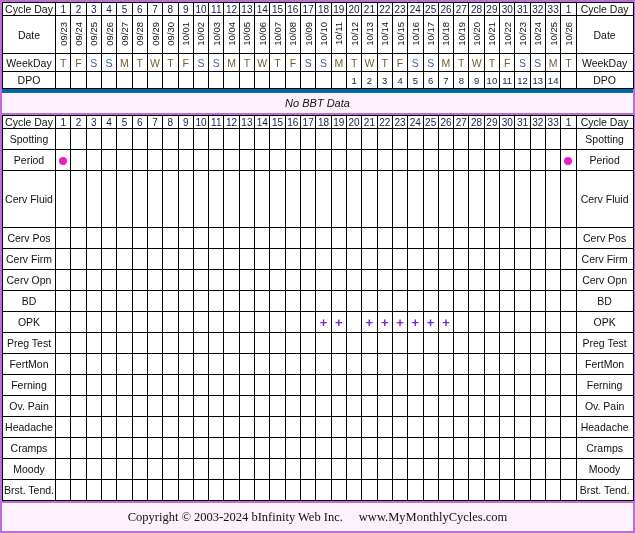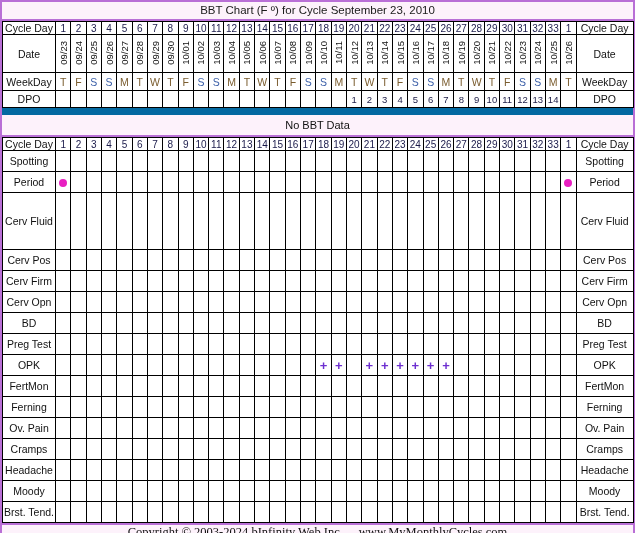--- a/index.html
+++ b/index.html
@@ -72,22 +72,23 @@
     height:17px;
   }
   td.wday.we{color:#3b5fa8;}
   td.wday.wd{color:#7a5c2e;}
   td.dpo{height:16px;font-size:9.5px;color:#20204a;background:#ffffff;}
   
   #nobbt{
     height:20px;line-height:20px;
     text-align:center;font-size:11px;color:#111;
     background:#fdf2fb;
-    border-top:7px solid #0369a1;
+    border-top:4px solid #0369a1;
     border-bottom:2px solid #b96fd6;
+    font-style:italic;
   }
   
   .dot{
     display:inline-block;
     width:8px;height:8px;border-radius:50%;
     background:#e81fc1;
     vertical-align:middle;
   }
   .plus{
     display:inline-block;
@@ -106,21 +107,20 @@
     font-family:"Liberation Serif", serif;
     font-size:12.5px;color:#111;
   }
   #footer .gap{display:inline-block;width:16px;}
 </style>
 </head>
 <body>
 
 <div id="chart-frame">
 
-  <div id="chart-title">BBT Chart (F º) for Cycle September 23, 2010</div>
 
   <table class="grid" id="top-table">
     <colgroup id="cg-top">
         <col style="width:53px">
         <col style="width:15.323529411764707px">
         <col style="width:15.323529411764707px">
         <col style="width:15.323529411764707px">
         <col style="width:15.323529411764707px">
         <col style="width:15.323529411764707px">
         <col style="width:15.323529411764707px">
@@ -650,58 +650,20 @@
           <td style="height: 20px;"></td>
           <td style="height: 20px;"></td>
           <td style="height: 20px;"></td>
           <td style="height: 20px;"></td>
           <td style="height: 20px;"></td>
           <td style="height: 20px;"></td>
           <td style="height: 20px;"></td>
           <td class="lbl">BD</td>
         </tr>
         <tr style="height: 20px;">
-          <td class="lbl">Preg Test</td>
-          <td style="height: 20px;"></td>
-          <td style="height: 20px;"></td>
-          <td style="height: 20px;"></td>
-          <td style="height: 20px;"></td>
-          <td style="height: 20px;"></td>
-          <td style="height: 20px;"></td>
-          <td style="height: 20px;"></td>
-          <td style="height: 20px;"></td>
-          <td style="height: 20px;"></td>
-          <td style="height: 20px;"></td>
-          <td style="height: 20px;"></td>
-          <td style="height: 20px;"></td>
-          <td style="height: 20px;"></td>
-          <td style="height: 20px;"></td>
-          <td style="height: 20px;"></td>
-          <td style="height: 20px;"></td>
-          <td style="height: 20px;"></td>
-          <td style="height: 20px;"></td>
-          <td style="height: 20px;"></td>
-          <td style="height: 20px;"></td>
-          <td style="height: 20px;"></td>
-          <td style="height: 20px;"></td>
-          <td style="height: 20px;"></td>
-          <td style="height: 20px;"></td>
-          <td style="height: 20px;"></td>
-          <td style="height: 20px;"></td>
-          <td style="height: 20px;"></td>
-          <td style="height: 20px;"></td>
-          <td style="height: 20px;"></td>
-          <td style="height: 20px;"></td>
-          <td style="height: 20px;"></td>
-          <td style="height: 20px;"></td>
-          <td style="height: 20px;"></td>
-          <td style="height: 20px;"></td>
-          <td class="lbl">Preg Test</td>
-        </tr>
-        <tr style="height: 20px;">
           <td class="lbl">OPK</td>
           <td style="height: 20px;"></td>
           <td style="height: 20px;"></td>
           <td style="height: 20px;"></td>
           <td style="height: 20px;"></td>
           <td style="height: 20px;"></td>
           <td style="height: 20px;"></td>
           <td style="height: 20px;"></td>
           <td style="height: 20px;"></td>
           <td style="height: 20px;"></td>
@@ -726,20 +688,58 @@
           <td style="height: 20px;"></td>
           <td style="height: 20px;"></td>
           <td style="height: 20px;"></td>
           <td style="height: 20px;"></td>
           <td style="height: 20px;"></td>
           <td style="height: 20px;"></td>
           <td style="height: 20px;"></td>
           <td class="lbl">OPK</td>
         </tr>
         <tr style="height: 20px;">
+          <td class="lbl">Preg Test</td>
+          <td style="height: 20px;"></td>
+          <td style="height: 20px;"></td>
+          <td style="height: 20px;"></td>
+          <td style="height: 20px;"></td>
+          <td style="height: 20px;"></td>
+          <td style="height: 20px;"></td>
+          <td style="height: 20px;"></td>
+          <td style="height: 20px;"></td>
+          <td style="height: 20px;"></td>
+          <td style="height: 20px;"></td>
+          <td style="height: 20px;"></td>
+          <td style="height: 20px;"></td>
+          <td style="height: 20px;"></td>
+          <td style="height: 20px;"></td>
+          <td style="height: 20px;"></td>
+          <td style="height: 20px;"></td>
+          <td style="height: 20px;"></td>
+          <td style="height: 20px;"></td>
+          <td style="height: 20px;"></td>
+          <td style="height: 20px;"></td>
+          <td style="height: 20px;"></td>
+          <td style="height: 20px;"></td>
+          <td style="height: 20px;"></td>
+          <td style="height: 20px;"></td>
+          <td style="height: 20px;"></td>
+          <td style="height: 20px;"></td>
+          <td style="height: 20px;"></td>
+          <td style="height: 20px;"></td>
+          <td style="height: 20px;"></td>
+          <td style="height: 20px;"></td>
+          <td style="height: 20px;"></td>
+          <td style="height: 20px;"></td>
+          <td style="height: 20px;"></td>
+          <td style="height: 20px;"></td>
+          <td class="lbl">Preg Test</td>
+        </tr>
+        <tr style="height: 20px;">
           <td class="lbl">FertMon</td>
           <td style="height: 20px;"></td>
           <td style="height: 20px;"></td>
           <td style="height: 20px;"></td>
           <td style="height: 20px;"></td>
           <td style="height: 20px;"></td>
           <td style="height: 20px;"></td>
           <td style="height: 20px;"></td>
           <td style="height: 20px;"></td>
           <td style="height: 20px;"></td>
@@ -840,20 +840,58 @@
           <td style="height: 20px;"></td>
           <td style="height: 20px;"></td>
           <td style="height: 20px;"></td>
           <td style="height: 20px;"></td>
           <td style="height: 20px;"></td>
           <td style="height: 20px;"></td>
           <td style="height: 20px;"></td>
           <td class="lbl">Ov. Pain</td>
         </tr>
         <tr style="height: 20px;">
+          <td class="lbl">Headache</td>
+          <td style="height: 20px;"></td>
+          <td style="height: 20px;"></td>
+          <td style="height: 20px;"></td>
+          <td style="height: 20px;"></td>
+          <td style="height: 20px;"></td>
+          <td style="height: 20px;"></td>
+          <td style="height: 20px;"></td>
+          <td style="height: 20px;"></td>
+          <td style="height: 20px;"></td>
+          <td style="height: 20px;"></td>
+          <td style="height: 20px;"></td>
+          <td style="height: 20px;"></td>
+          <td style="height: 20px;"></td>
+          <td style="height: 20px;"></td>
+          <td style="height: 20px;"></td>
+          <td style="height: 20px;"></td>
+          <td style="height: 20px;"></td>
+          <td style="height: 20px;"></td>
+          <td style="height: 20px;"></td>
+          <td style="height: 20px;"></td>
+          <td style="height: 20px;"></td>
+          <td style="height: 20px;"></td>
+          <td style="height: 20px;"></td>
+          <td style="height: 20px;"></td>
+          <td style="height: 20px;"></td>
+          <td style="height: 20px;"></td>
+          <td style="height: 20px;"></td>
+          <td style="height: 20px;"></td>
+          <td style="height: 20px;"></td>
+          <td style="height: 20px;"></td>
+          <td style="height: 20px;"></td>
+          <td style="height: 20px;"></td>
+          <td style="height: 20px;"></td>
+          <td style="height: 20px;"></td>
+          <td class="lbl">Headache</td>
+        </tr>
+        <tr style="height: 20px;">
           <td class="lbl">Cramps</td>
           <td style="height: 20px;"></td>
           <td style="height: 20px;"></td>
           <td style="height: 20px;"></td>
           <td style="height: 20px;"></td>
           <td style="height: 20px;"></td>
           <td style="height: 20px;"></td>
           <td style="height: 20px;"></td>
           <td style="height: 20px;"></td>
           <td style="height: 20px;"></td>
@@ -876,58 +914,20 @@
           <td style="height: 20px;"></td>
           <td style="height: 20px;"></td>
           <td style="height: 20px;"></td>
           <td style="height: 20px;"></td>
           <td style="height: 20px;"></td>
           <td style="height: 20px;"></td>
           <td style="height: 20px;"></td>
           <td style="height: 20px;"></td>
           <td style="height: 20px;"></td>
           <td class="lbl">Cramps</td>
-        </tr>
-        <tr style="height: 20px;">
-          <td class="lbl">Headache</td>
-          <td style="height: 20px;"></td>
-          <td style="height: 20px;"></td>
-          <td style="height: 20px;"></td>
-          <td style="height: 20px;"></td>
-          <td style="height: 20px;"></td>
-          <td style="height: 20px;"></td>
-          <td style="height: 20px;"></td>
-          <td style="height: 20px;"></td>
-          <td style="height: 20px;"></td>
-          <td style="height: 20px;"></td>
-          <td style="height: 20px;"></td>
-          <td style="height: 20px;"></td>
-          <td style="height: 20px;"></td>
-          <td style="height: 20px;"></td>
-          <td style="height: 20px;"></td>
-          <td style="height: 20px;"></td>
-          <td style="height: 20px;"></td>
-          <td style="height: 20px;"></td>
-          <td style="height: 20px;"></td>
-          <td style="height: 20px;"></td>
-          <td style="height: 20px;"></td>
-          <td style="height: 20px;"></td>
-          <td style="height: 20px;"></td>
-          <td style="height: 20px;"></td>
-          <td style="height: 20px;"></td>
-          <td style="height: 20px;"></td>
-          <td style="height: 20px;"></td>
-          <td style="height: 20px;"></td>
-          <td style="height: 20px;"></td>
-          <td style="height: 20px;"></td>
-          <td style="height: 20px;"></td>
-          <td style="height: 20px;"></td>
-          <td style="height: 20px;"></td>
-          <td style="height: 20px;"></td>
-          <td class="lbl">Headache</td>
         </tr>
         <tr style="height: 20px;">
           <td class="lbl">Moody</td>
           <td style="height: 20px;"></td>
           <td style="height: 20px;"></td>
           <td style="height: 20px;"></td>
           <td style="height: 20px;"></td>
           <td style="height: 20px;"></td>
           <td style="height: 20px;"></td>
           <td style="height: 20px;"></td>

